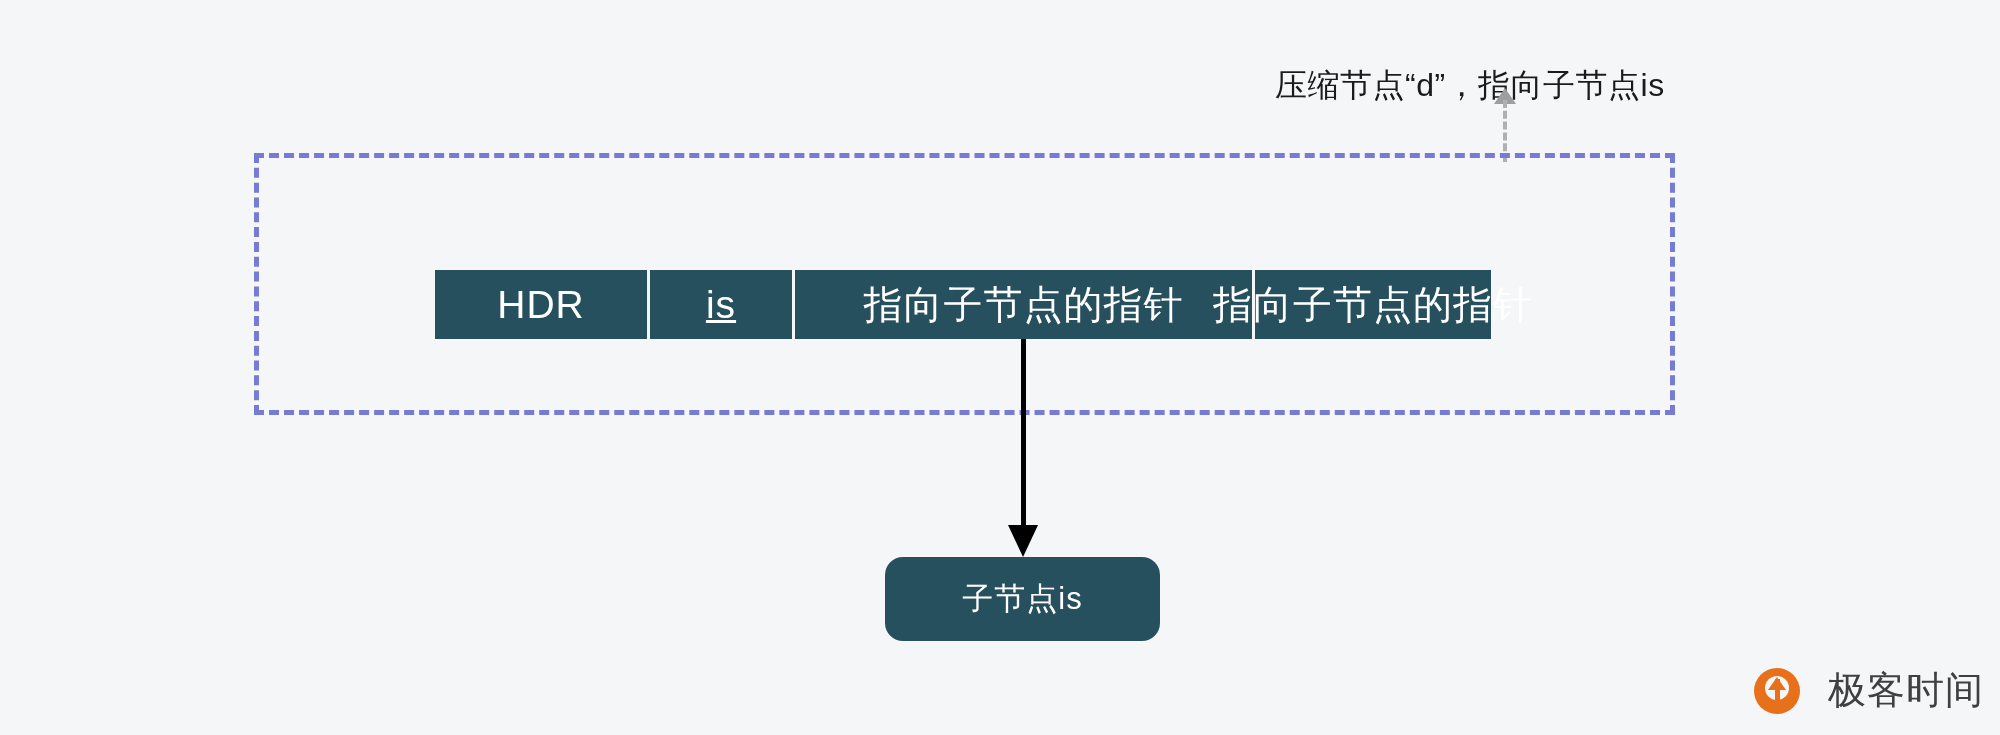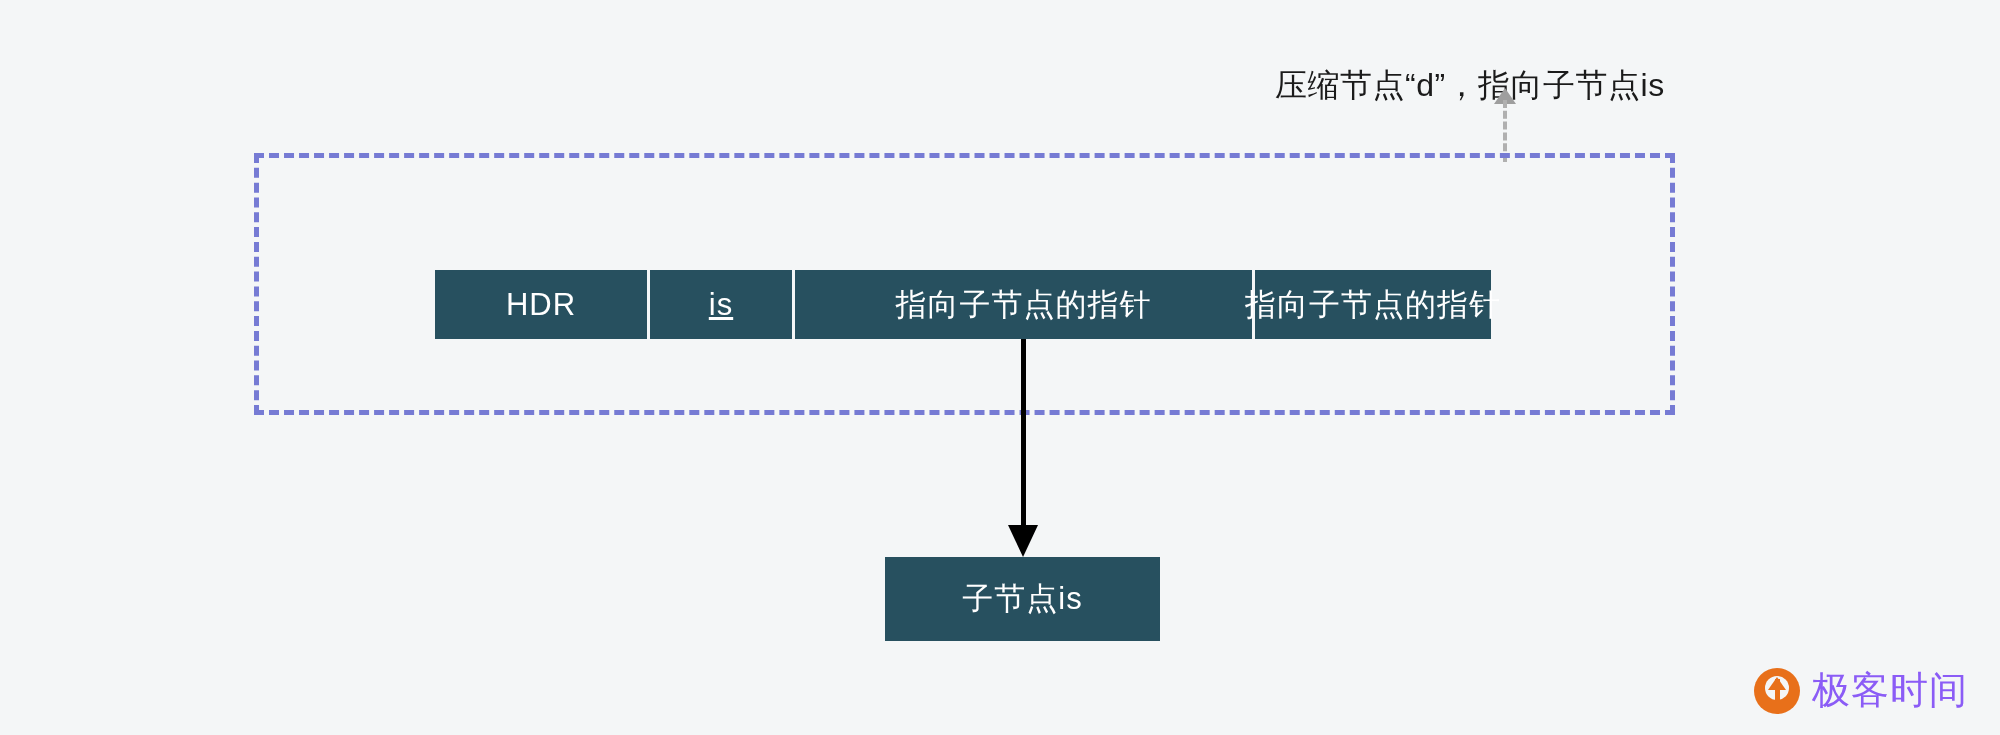--- a/index.html
+++ b/index.html
@@ -74,21 +74,21 @@
     height: 115px;
     display: flex;
     align-items: stretch;
   }
   .node-cell {
     background: #27505f;
     color: #ffffff;
     display: flex;
     align-items: center;
     justify-content: center;
-    font-size: 31px;
+    font-size: 39px;
     letter-spacing: 1px;
     box-sizing: border-box;
     border-right: 3px solid #f4f6f7;
     white-space: nowrap;
     margin-top: 46px;
   }
   .node-cell:last-child {
     border-right: none;
   }
   .cell-hdr     { width: 215px; }
@@ -124,20 +124,21 @@
     width: 275px;
     height: 84px;
     background: #27505f;
     color: #ffffff;
     display: flex;
     align-items: center;
     justify-content: center;
     font-size: 31px;
     letter-spacing: 1px;
     white-space: nowrap;
+    border-radius: 18px;
   }
 
   
   .watermark {
     position: absolute;
     left: 1754px;
     top: 665px;
     display: flex;
     align-items: center;
     gap: 12px;
@@ -179,23 +180,24 @@
     left: -7px;
     top: -2px;
     width: 0;
     height: 0;
     border-left: 9px solid transparent;
     border-right: 9px solid transparent;
     border-bottom: 13px solid #e8701a;
   }
   .wm-text {
     font-size: 38px;
-    color: #8b5cf6;
+    color: #404040;
     letter-spacing: 1px;
     white-space: nowrap;
+    margin-left: 16px;
   }
 </style>
 </head>
 <body>
 
 <div id="canvas">
 
   <div class="annotation-label">压缩节点“d”，指向子节点is</div>
 
   <div class="leader-arrowhead"></div>

